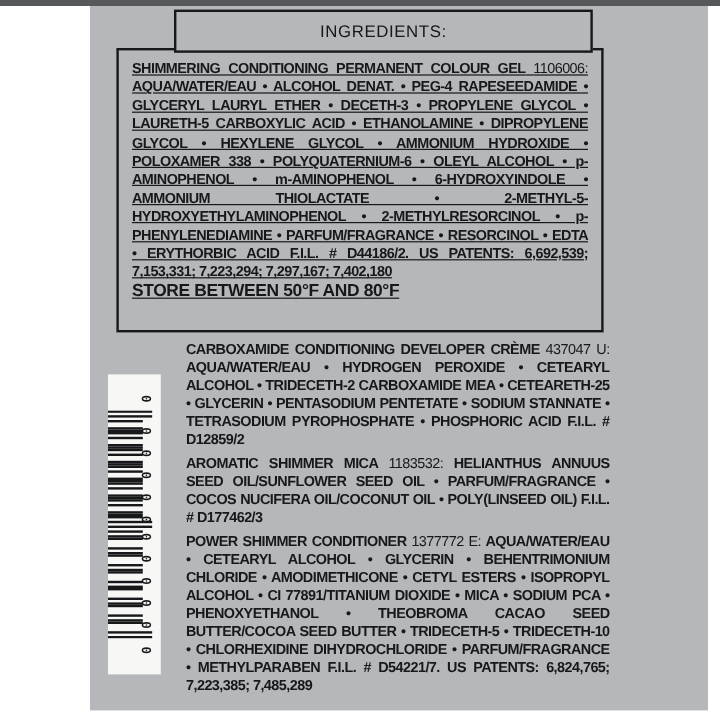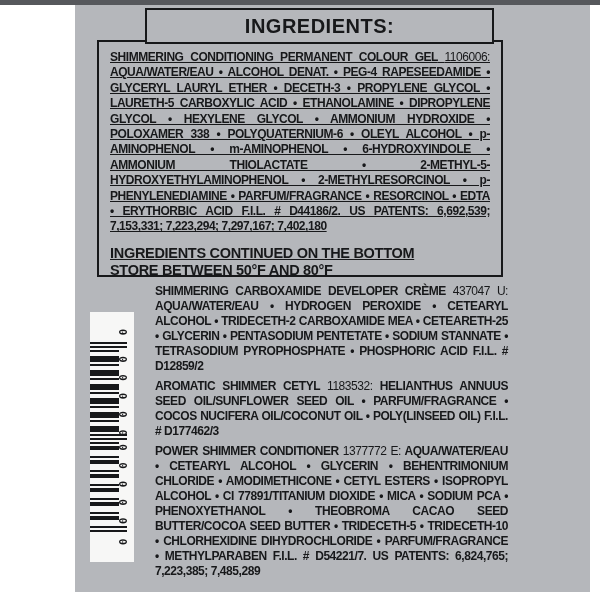--- a/index.html
+++ b/index.html
@@ -2,21 +2,21 @@
 <html><head>
 <meta charset="utf-8">
 <style>
   html,body{margin:0;padding:0;}
   body{width:600px;height:600px;background:#ffffff;font-family:"Liberation Sans",sans-serif;}
   .page{position:relative;width:600px;height:600px;background:#ffffff;overflow:hidden;}
   .top-strip{position:absolute;left:0;top:0;width:600px;height:5px;background:#56585c;}
   .label{position:absolute;left:75px;top:5px;width:515px;height:587px;background:#b5b7bb;overflow:hidden;color:#17181a;}
   .hdr-box{position:absolute;left:70px;top:3px;width:345px;height:32px;border:2.5px solid #17181a;
            display:flex;align-items:center;justify-content:center;background:#b5b7bb;z-index:2;}
-  .hdr-box span{font-weight:bold;font-size:20px;letter-spacing:0.5px;}
+  .hdr-box span{font-weight:normal;font-size:14px;letter-spacing:0.5px;}
   .sec1-box{position:absolute;left:22px;top:35px;width:406px;height:237px;border:2px solid #17181a;
             box-sizing:border-box;padding:8px 11px 0 11px;z-index:1;text-decoration:underline;}
   .para{margin:0;font-size:12px;font-weight:bold;letter-spacing:-0.45px;line-height:15.4px;
         text-align:justify;color:#17181a;}
   .para .sec-code{font-weight:normal;}
   .notice{margin:10px 0 0 0;font-size:14.5px;font-weight:bold;letter-spacing:-0.3px;line-height:17px;}
   .right-col{position:absolute;left:80px;top:279px;width:353px;}
   .right-col .para{margin-bottom:5px;line-height:15px;}
   
   .barcode-strip{position:absolute;left:15px;top:307px;width:44px;height:250px;background:#f7f7f6;}
@@ -43,21 +43,20 @@
     <div class="hdr-box">
       <span>INGREDIENTS:</span>
     </div>
 
     <div class="sec1-box">
       <p class="para">
         <span class="sec-name">SHIMMERING CONDITIONING PERMANENT COLOUR GEL</span>
         <span class="sec-code">1106006:</span>
         <span class="sec-body">AQUA/WATER/EAU • ALCOHOL DENAT. • PEG-4 RAPESEEDAMIDE • GLYCERYL LAURYL ETHER • DECETH-3 • PROPYLENE GLYCOL • LAURETH-5 CARBOXYLIC ACID • ETHANOLAMINE • DIPROPYLENE GLYCOL • HEXYLENE GLYCOL • AMMONIUM HYDROXIDE • POLOXAMER 338 • POLYQUATERNIUM-6 • OLEYL ALCOHOL • p-AMINOPHENOL • m-AMINOPHENOL • 6-HYDROXYINDOLE • AMMONIUM THIOLACTATE • 2-METHYL-5-HYDROXYETHYLAMINOPHENOL • 2-METHYLRESORCINOL • p-PHENYLENEDIAMINE • PARFUM/FRAGRANCE • RESORCINOL • EDTA • ERYTHORBIC ACID F.I.L. # D44186/2. US PATENTS: 6,692,539; 7,153,331; 7,223,294; 7,297,167; 7,402,180</span>
       </p>
-      <p class="notice">INGREDIENTS CONTINUED ON THE BOTTOM</p>
       <p class="notice" style="margin-top:0;">STORE BETWEEN 50°F AND 80°F</p>
     </div>
 
     <div class="barcode-strip">
       <div class="bc-rot">
         <svg width="190" height="37" viewBox="0 0 190 37">
             <rect x="0" y="0" width="2" height="37"></rect>
             <rect x="4" y="0" width="2" height="37"></rect>
             <rect x="12" y="0" width="2" height="29"></rect>
             <rect x="14" y="0" width="2" height="29"></rect>
@@ -120,26 +119,26 @@
             <span>0</span>
             <span>0</span>
             <span>0</span>
           </span>
         <span class="bcd bcd-last">0</span>
       </div>
     </div>
 
     <div class="right-col">
       <p class="para">
-        <span class="sec-name">SHIMMERING CARBOXAMIDE DEVELOPER CRÈME</span>
+        <span class="sec-name">CARBOXAMIDE CONDITIONING DEVELOPER CRÈME</span>
         <span class="sec-code">437047 U:</span>
         <span class="sec-body">AQUA/WATER/EAU • HYDROGEN PEROXIDE • CETEARYL ALCOHOL • TRIDECETH-2 CARBOXAMIDE MEA • CETEARETH-25 • GLYCERIN • PENTASODIUM PENTETATE • SODIUM STANNATE • TETRASODIUM PYROPHOSPHATE • PHOSPHORIC ACID F.I.L. # D12859/2</span>
       </p>
       <p class="para">
-        <span class="sec-name">AROMATIC SHIMMER CETYL</span>
+        <span class="sec-name">AROMATIC SHIMMER MICA</span>
         <span class="sec-code">1183532:</span>
         <span class="sec-body">HELIANTHUS ANNUUS SEED OIL/SUNFLOWER SEED OIL • PARFUM/FRAGRANCE • COCOS NUCIFERA OIL/COCONUT OIL • POLY(LINSEED OIL) F.I.L. # D177462/3</span>
       </p>
       <p class="para">
         <span class="sec-name">POWER SHIMMER CONDITIONER</span>
         <span class="sec-code">1377772 E:</span>
         <span class="sec-body">AQUA/WATER/EAU • CETEARYL ALCOHOL • GLYCERIN • BEHENTRIMONIUM CHLORIDE • AMODIMETHICONE • CETYL ESTERS • ISOPROPYL ALCOHOL • CI 77891/TITANIUM DIOXIDE • MICA • SODIUM PCA • PHENOXYETHANOL • THEOBROMA CACAO SEED BUTTER/COCOA SEED BUTTER • TRIDECETH-5 • TRIDECETH-10 • CHLORHEXIDINE DIHYDROCHLORIDE • PARFUM/FRAGRANCE • METHYLPARABEN F.I.L. # D54221/7. US PATENTS: 6,824,765; 7,223,385; 7,485,289</span>
       </p>
     </div>
 

